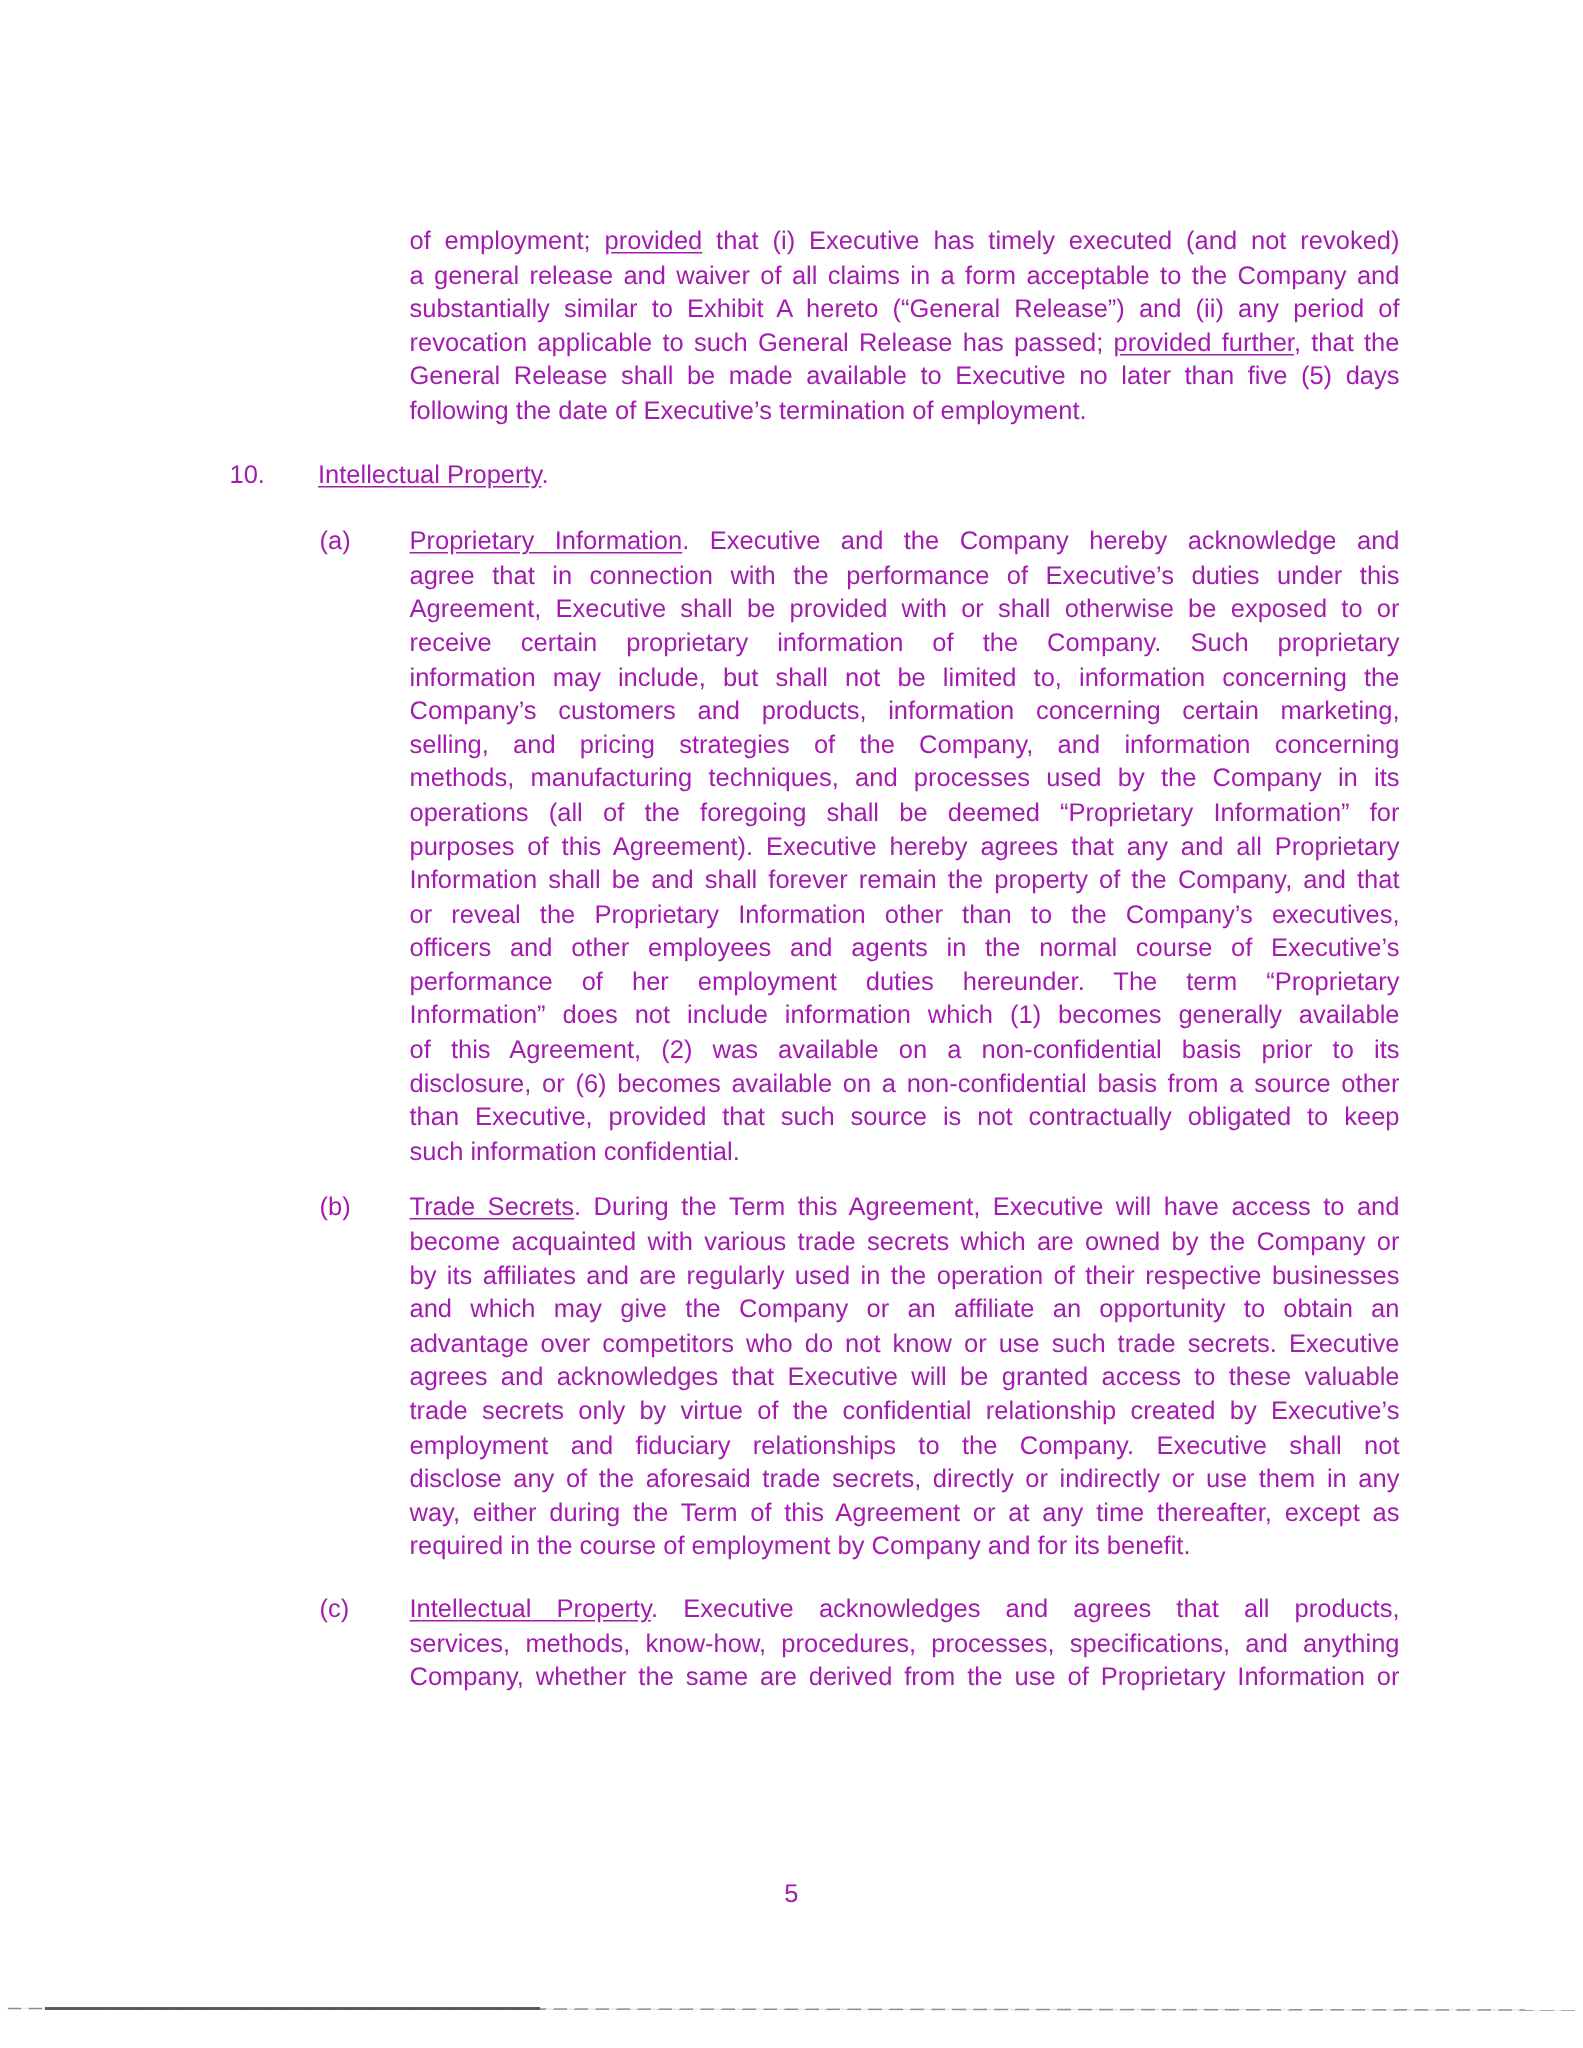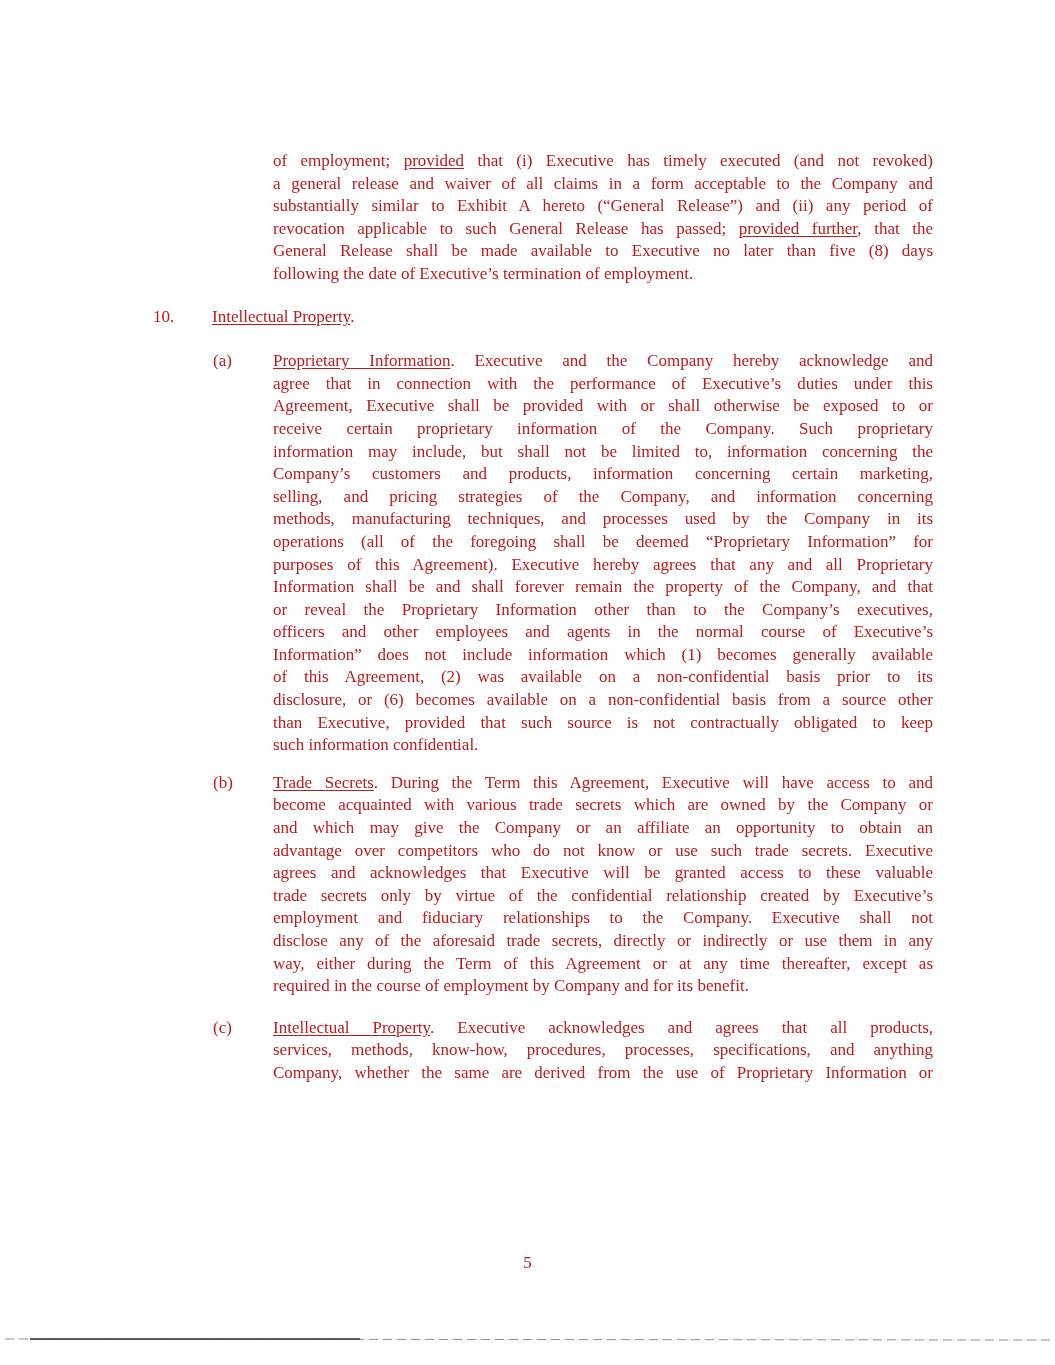--- a/index.html
+++ b/index.html
@@ -3,24 +3,24 @@
 <meta charset="utf-8">
 <style>
   * { margin: 0; padding: 0; box-sizing: border-box; }
   html, body { background: #ffffff; }
   .page {
     position: relative;
     width: 1055px;
     height: 1365px;
     background: #ffffff;
     overflow: hidden;
-    font-family: Liberation Serif, serif;
+    font-family: Liberation Sans, sans-serif;
     font-size: 17px;
     line-height: 22.6px;
-    color: #b91c1c;
+    color: #a21caf;
     padding-top: 150px;
   }
   .para {
     margin-left: 273px;
     width: 660px;
   }
   .line {
     height: 22.6px;
     text-align: justify;
     text-align-last: justify;
@@ -87,21 +87,21 @@
 </head>
 <body>
 
 <div class="page">
 
   <div class="para" id="intro-paragraph">
       <div class="line">of employment; <u>provided</u> that (i) Executive has timely executed (and not revoked)</div>
       <div class="line">a general release and waiver of all claims in a form acceptable to the Company and</div>
       <div class="line">substantially similar to Exhibit A hereto (“General Release”) and (ii) any period of</div>
       <div class="line">revocation applicable to such General Release has passed; <u>provided further</u>, that the</div>
-      <div class="line">General Release shall be made available to Executive no later than five (8) days</div>
+      <div class="line">General Release shall be made available to Executive no later than five (5) days</div>
       <div class="line last">following the date of Executive’s termination of employment.</div>
     </div>
 
   <div class="heading">
     <span class="sec-num">10.</span>
     <span class="sec-title"><u>Intellectual Property</u><span>.</span></span>
   </div>
 
   <div id="subsections">
       <div class="sub sub-0">
@@ -112,30 +112,32 @@
         <div class="line">receive certain proprietary information of the Company.  Such proprietary</div>
         <div class="line">information may include, but shall not be limited to, information concerning the</div>
         <div class="line">Company’s customers and products, information concerning certain marketing,</div>
         <div class="line">selling, and pricing strategies of the Company, and information concerning</div>
         <div class="line">methods, manufacturing techniques, and processes used by the Company in its</div>
         <div class="line">operations (all of the foregoing shall be deemed “Proprietary Information” for</div>
         <div class="line">purposes of this Agreement).  Executive hereby agrees that any and all Proprietary</div>
         <div class="line">Information shall be and shall forever remain the property of the Company, and that</div>
         <div class="line">or reveal the Proprietary Information other than to the Company’s executives,</div>
         <div class="line">officers and other employees and agents in the normal course of Executive’s</div>
+        <div class="line">performance of her employment duties hereunder.  The term “Proprietary</div>
         <div class="line">Information” does not include information which (1) becomes generally available</div>
         <div class="line">of this Agreement, (2) was available on a non-confidential basis prior to its</div>
         <div class="line">disclosure, or (6) becomes available on a non-confidential basis from a source other</div>
         <div class="line">than Executive, provided that such source is not contractually obligated to keep</div>
         <div class="line last">such information confidential.</div>
       </div>
       <div class="sub sub-1">
         <span class="label">(b)</span>
         <div class="line"><u>Trade Secrets</u>.  During the Term this Agreement, Executive will have access to and</div>
         <div class="line">become acquainted with various trade secrets which are owned by the Company or</div>
+        <div class="line">by its affiliates and are regularly used in the operation of their respective businesses</div>
         <div class="line">and which may give the Company or an affiliate an opportunity to obtain an</div>
         <div class="line">advantage over competitors who do not know or use such trade secrets.  Executive</div>
         <div class="line">agrees and acknowledges that Executive will be granted access to these valuable</div>
         <div class="line">trade secrets only by virtue of the confidential relationship created by Executive’s</div>
         <div class="line">employment and fiduciary relationships to the Company.  Executive shall not</div>
         <div class="line">disclose any of the aforesaid trade secrets, directly or indirectly or use them in any</div>
         <div class="line">way, either during the Term of this Agreement or at any time thereafter, except as</div>
         <div class="line last">required in the course of employment by Company and for its benefit.</div>
       </div>
       <div class="sub sub-2">

